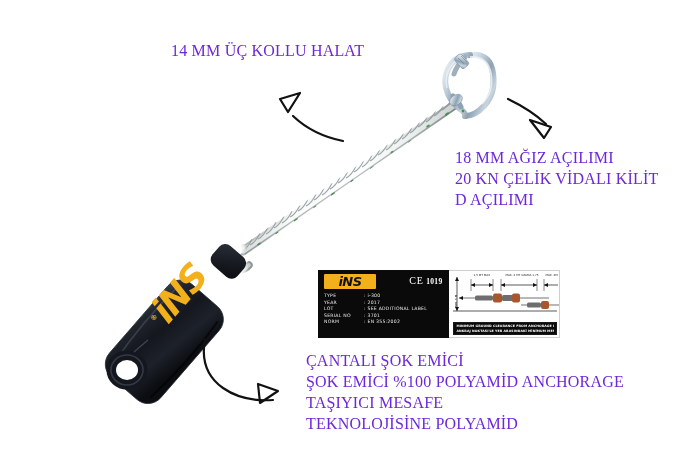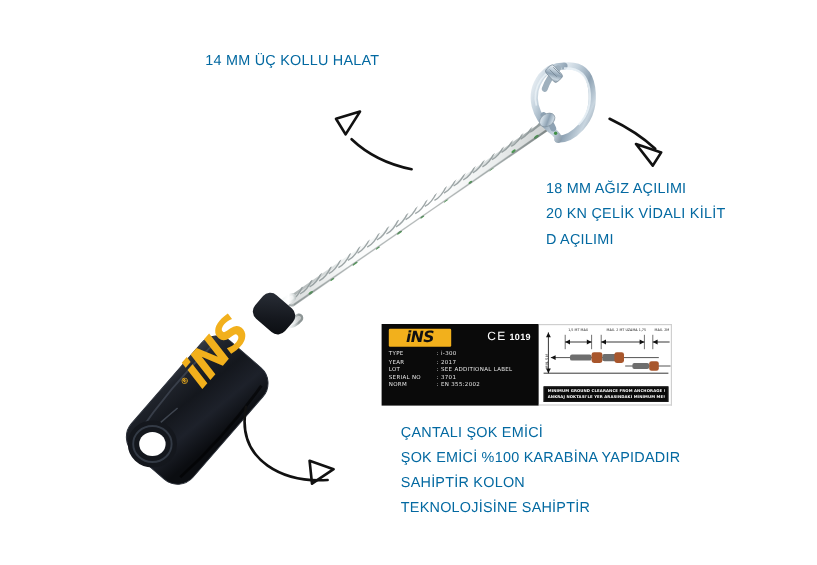--- a/index.html
+++ b/index.html
@@ -13,30 +13,30 @@
     height: 471px;
     background: #ffffff;
     overflow: hidden;
     font-family: "Liberation Sans", sans-serif;
     -webkit-font-smoothing: antialiased;
   }
 
   
   .anno {
     position: absolute;
-    color: #0369a1;
-    font-family: Liberation Sans, sans-serif;
-    font-size: 12px;
+    color: #6d28d9;
+    font-family: Liberation Serif, serif;
+    font-size: 16px;
     letter-spacing: 0.2px;
     white-space: nowrap;
     line-height: 21px;
   }
   #anno-rope      { left: 171px; top: 40px; }
   #anno-carabiner { left: 455px; top: 147px; }
-  #anno-absorber  { left: 334px; top: 350px; }
+  #anno-absorber  { left: 306px; top: 350px; }
 
   
   #product {
     position: absolute;
     left: 0; top: 0;
     width: 681px; height: 471px;
     pointer-events: none;
   }
 
   
@@ -76,21 +76,21 @@
     letter-spacing: -0.5px;
     line-height: 13px;
     font-style: italic;
   }
   #label-ce {
     position: absolute;
     right: 7px;
     top: 5px;
     color: #ffffff;
     font-size: 8px;
-    font-family: Liberation Sans, sans-serif;
+    font-family: Liberation Serif, serif;
     letter-spacing: 0.3px;
     white-space: nowrap;
   }
   #label-ce .ce-glyph { font-size: 10px; letter-spacing: 1px; }
   #label-ce .ce-num { font-weight: bold; font-size: 7.5px; }
 
   #label-specs {
     margin-top: 4px;
     color: #e8e8e8;
     font-family: "DejaVu Sans", sans-serif;
@@ -307,23 +307,23 @@
   </div>
 
   <div class="anno" id="anno-carabiner">
     <div>18 MM AĞIZ AÇILIMI</div>
     <div>20 KN ÇELİK VİDALI KİLİT</div>
     <div>D AÇILIMI</div>
   </div>
 
   <div class="anno" id="anno-absorber">
     <div>ÇANTALI ŞOK EMİCİ</div>
-    <div>ŞOK EMİCİ %100 KARABİNA YAPIDADIR</div>
-    <div>SAHİPTİR KOLON</div>
-    <div>TEKNOLOJİSİNE SAHİPTİR</div>
+    <div>ŞOK EMİCİ %100 POLYAMİD ANCHORAGE</div>
+    <div>TAŞIYICI MESAFE</div>
+    <div>TEKNOLOJİSİNE POLYAMİD</div>
   </div>
 
   <div id="label-card">
 
     <div id="label-left">
       <div id="label-logo">
         <span class="logo-text">iNS</span>
       </div>
 
       <div id="label-ce">

